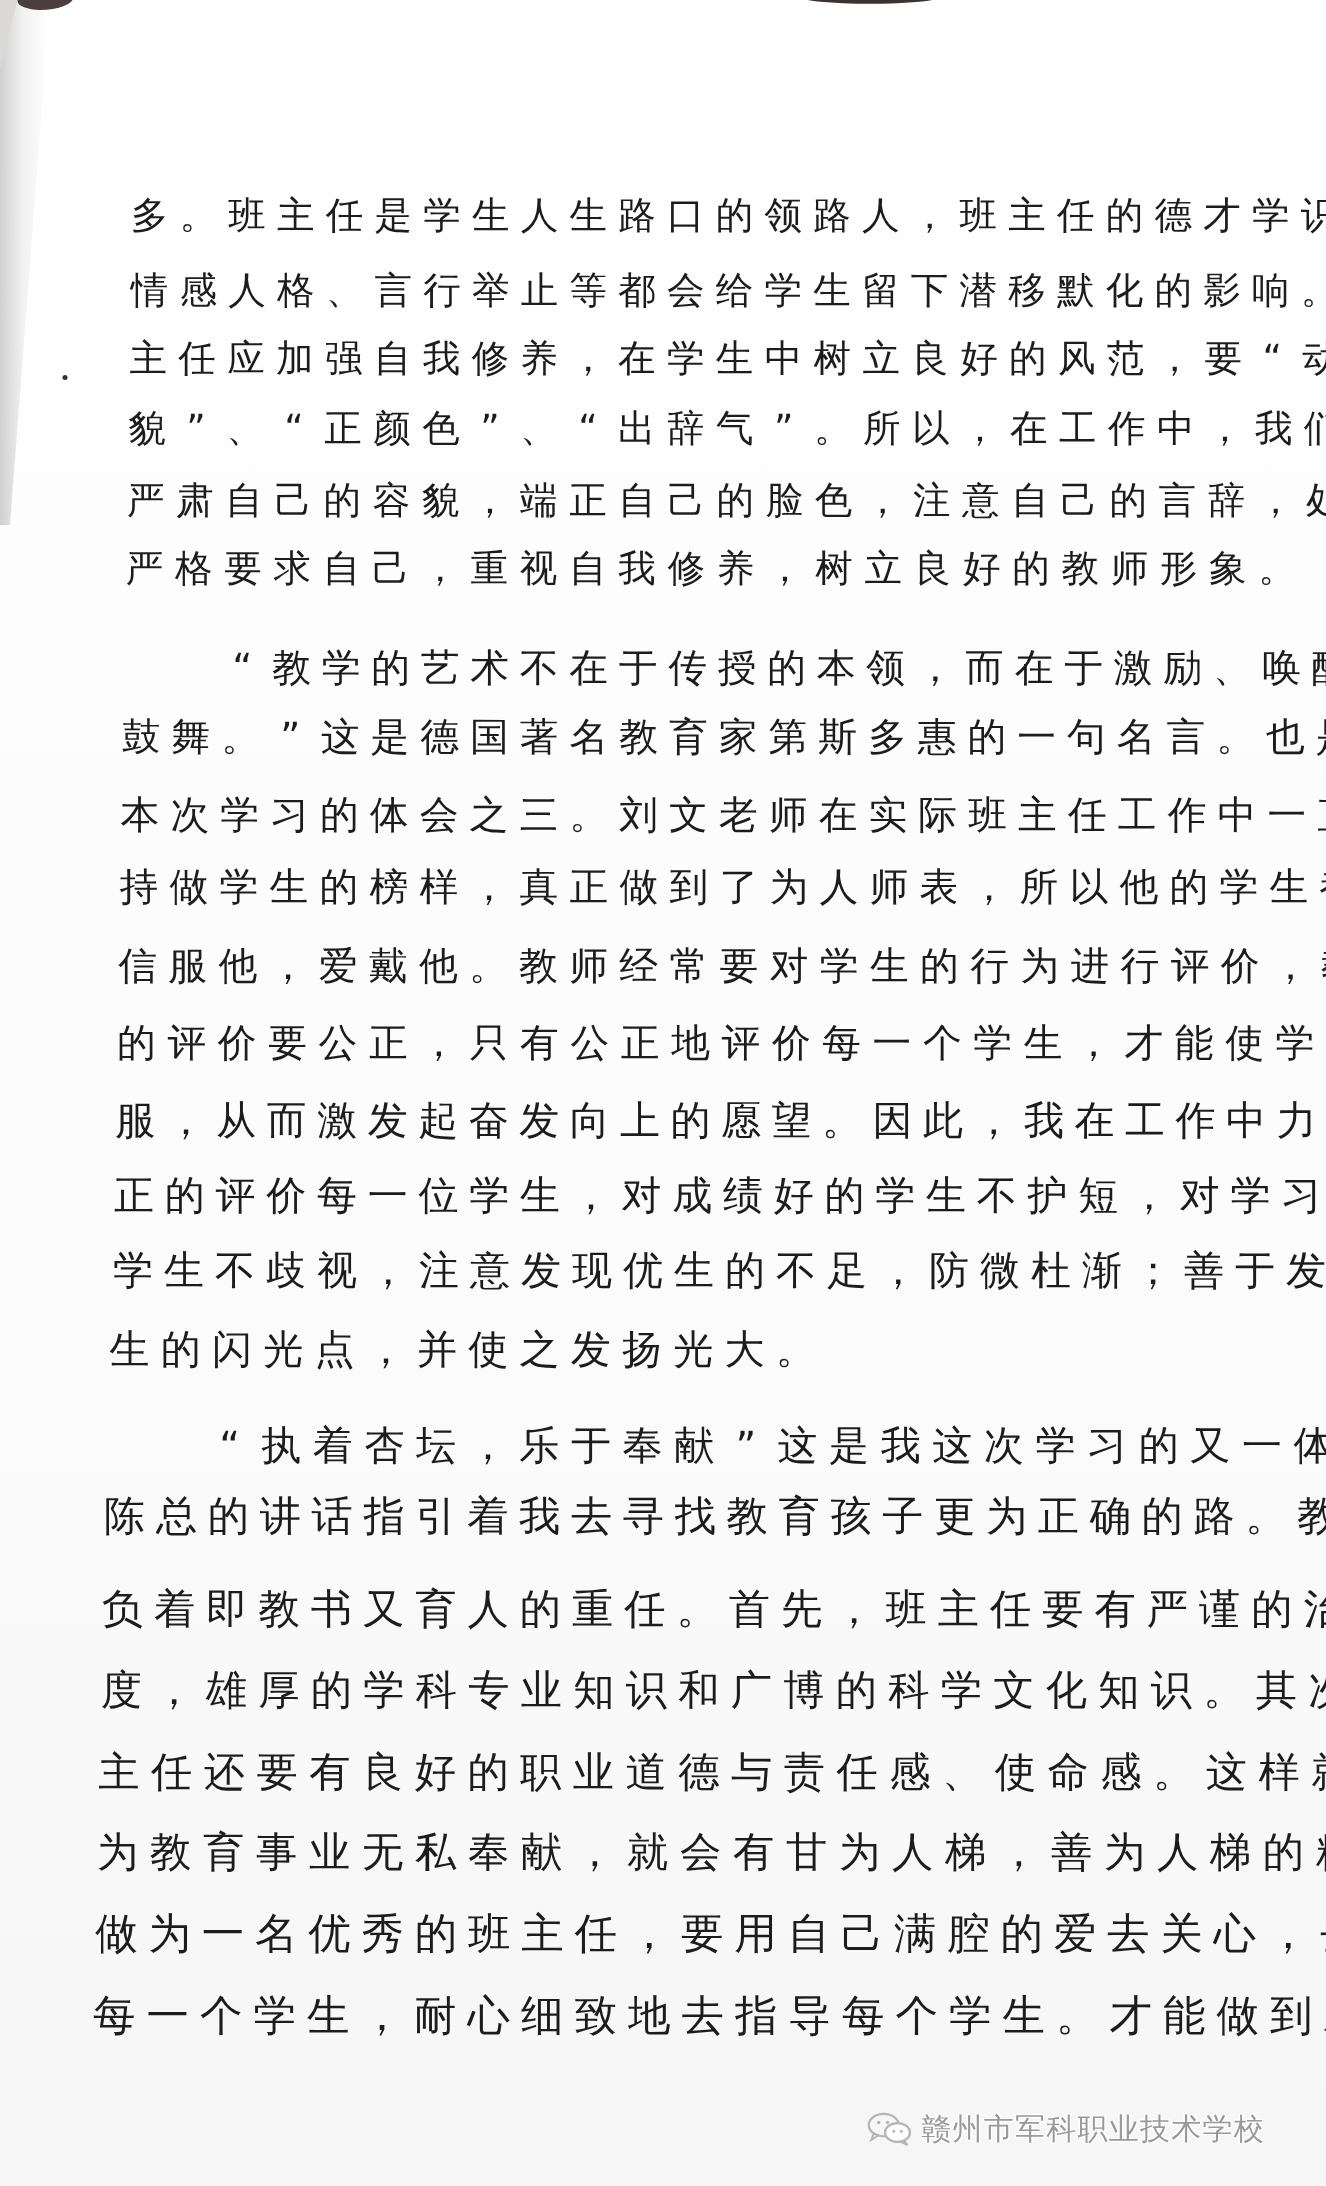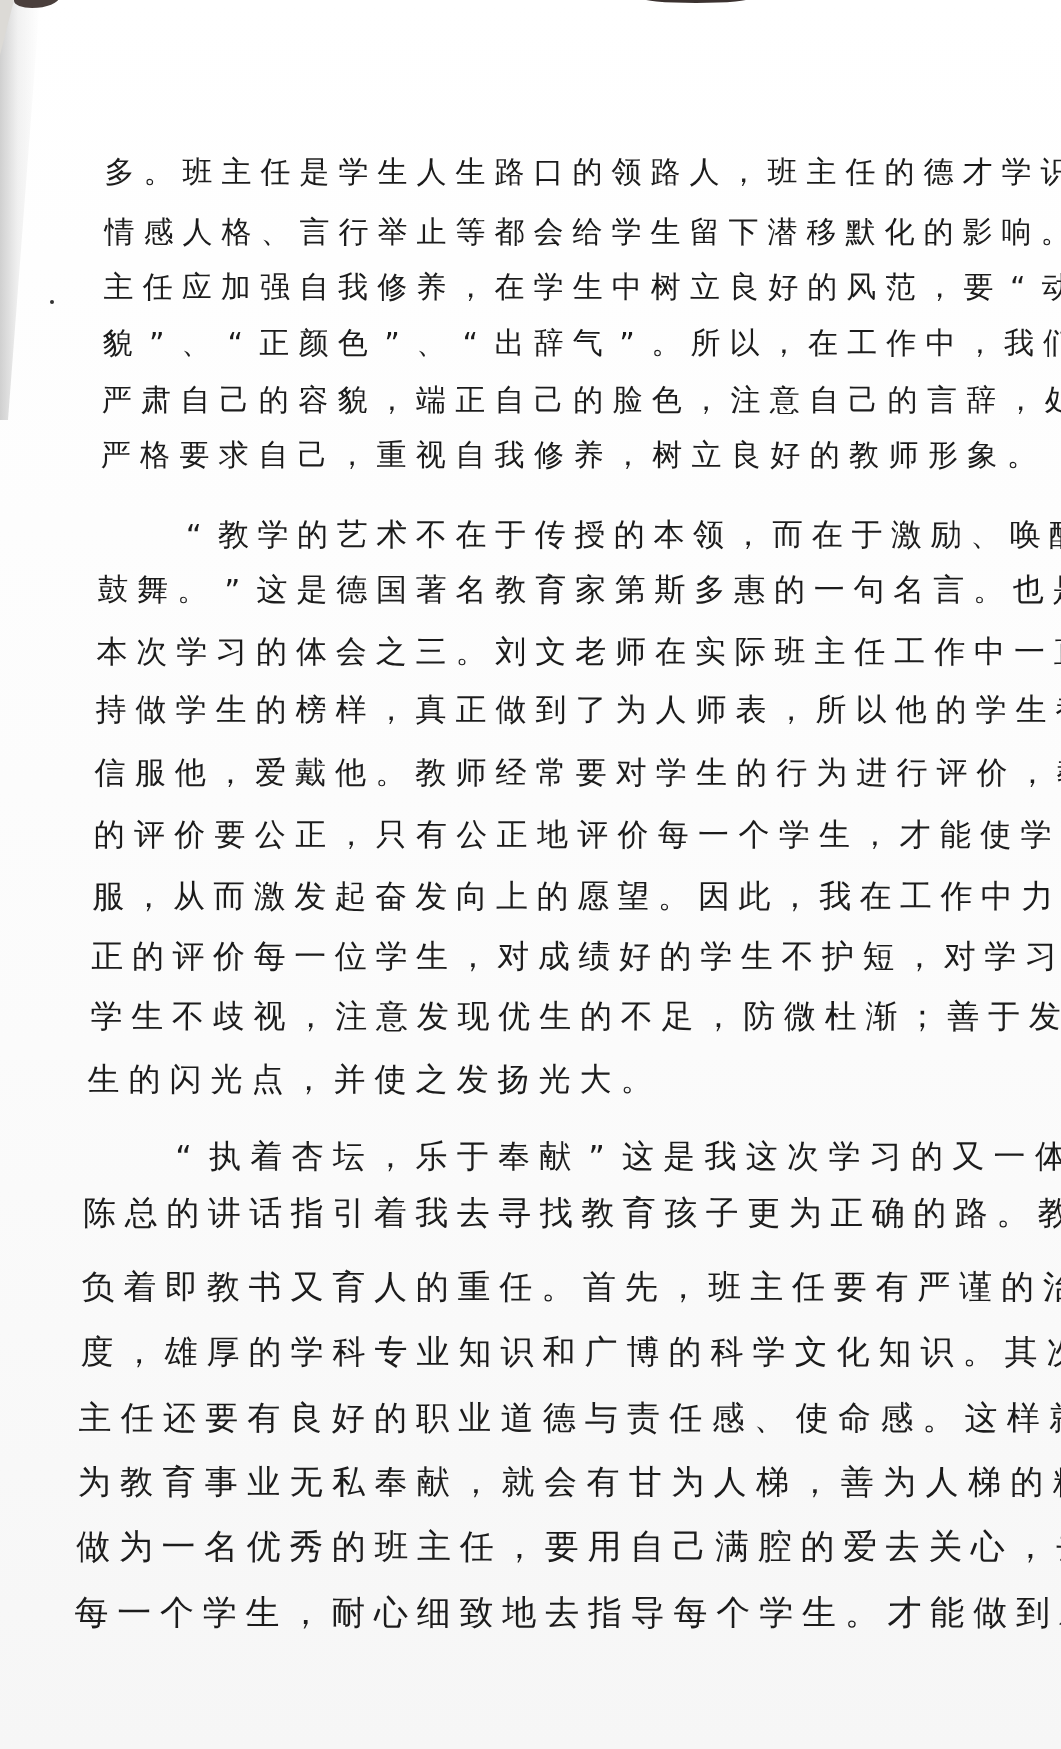--- a/index.html
+++ b/index.html
@@ -680,13 +680,28 @@
         <span class="ch" style="width: 42.8px;">生</span>
         <span class="ch" style="width: 42.8px;">。</span>
         <span class="ch" style="width: 42.8px;">才</span>
         <span class="ch" style="width: 42.8px;">能</span>
         <span class="ch" style="width: 42.8px;">做</span>
         <span class="ch" style="width: 42.8px;">到</span>
         <span class="ch" style="width: 42.8px;">对</span>
       </div>
     </div>
 
+  <div class="watermark">
+    <span class="wm-icon">
+      <svg width="38" height="28" viewBox="0 0 38 28">
+        <ellipse cx="14" cy="11" rx="12" ry="9" fill="none" stroke="#b5b5b5" stroke-width="1.8"></ellipse>
+        <path d="M6 18 L4 23 L10 19" fill="none" stroke="#b5b5b5" stroke-width="1.6"></path>
+        <ellipse cx="25" cy="17" rx="10" ry="7.5" fill="#fff" stroke="#b5b5b5" stroke-width="1.8"></ellipse>
+        <path d="M30 23 L33 27 L27 24" fill="none" stroke="#b5b5b5" stroke-width="1.6"></path>
+        <circle cx="10" cy="9" r="1.4" fill="#b5b5b5"></circle>
+        <circle cx="17" cy="9" r="1.4" fill="#b5b5b5"></circle>
+        <circle cx="22" cy="16" r="1.2" fill="#b5b5b5"></circle>
+        <circle cx="28" cy="16" r="1.2" fill="#b5b5b5"></circle>
+      </svg>
+    </span>
+    <span class="wm-text">赣州市军科职业技术学校</span>
+  </div>
 </div>
 
 </body></html>

